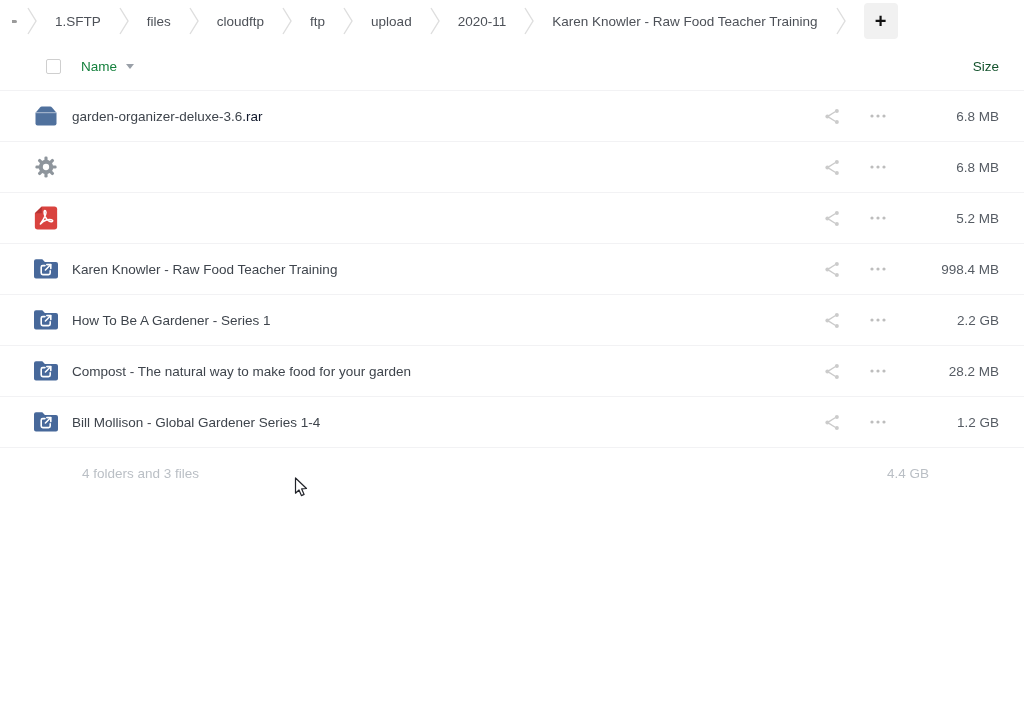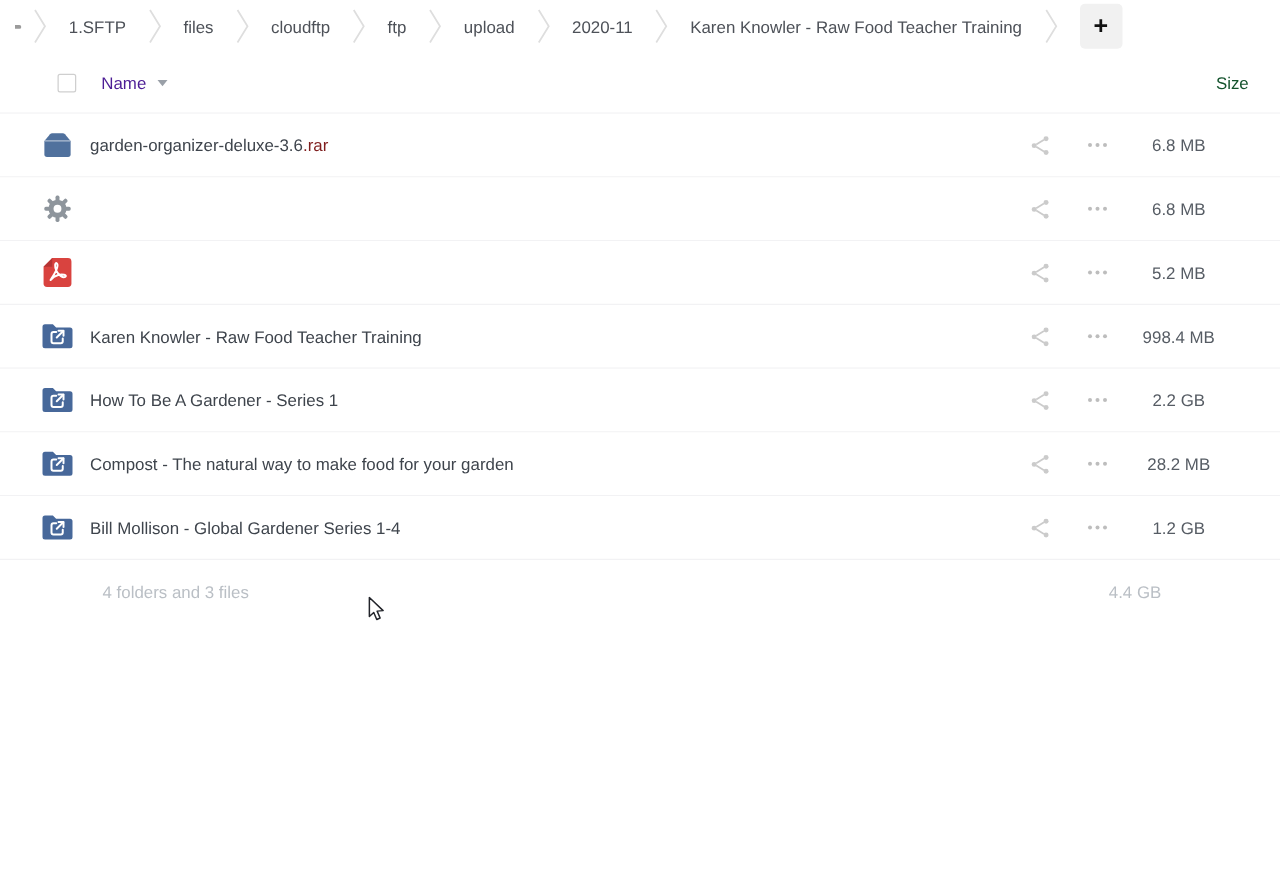--- a/index.html
+++ b/index.html
@@ -16,39 +16,39 @@
   .crumb { flex:0 0 auto; font-size:13.5px; color:#4d5158; padding:0 14px; cursor:pointer; }
   .add-btn { flex:0 0 auto; width:34px; height:36px; margin-left:14px; background:#f1f1f1;
     border:none; border-radius:4px; font-size:20px; font-weight:bold; color:#111;
     line-height:34px; text-align:center; cursor:pointer; }
 
   
   .list-header { display:flex; align-items:center; height:49px; padding:0 25px 0 46px;
     border-bottom:1px solid #f2f2f4; }
   .checkbox { width:15px; height:15px; border:1px solid #cfcfcf; border-radius:2px;
     background:#fff; flex:0 0 auto; }
-  .col-name { margin-left:20px; font-size:13.5px; color:#4c1d95; display:flex;
+  .col-name { margin-left:20px; font-size:13.5px; color:#15803d; display:flex;
     align-items:center; cursor:pointer; }
   .sort-caret { width:0; height:0; border-left:4.5px solid transparent;
     border-right:4.5px solid transparent; border-top:5px solid #9aa0a8; margin-left:9px; }
   .col-size { margin-left:auto; font-size:13.5px; color:#14532d; }
 
   
   .file-row { display:flex; align-items:center; height:51px; padding:0 25px 0 32px;
     border-bottom:1px solid #f2f2f4; background:#fff; }
   .file-icon { width:28px; height:28px; flex:0 0 auto; display:flex;
     align-items:center; justify-content:center; }
   .file-name { margin-left:12px; font-size:13.5px; color:#3e444c; cursor:pointer;
     overflow:hidden; text-overflow:ellipsis; white-space:nowrap; }
-  .file-ext { color:#7f1d1d; }
+  .file-ext { color:#0f172a; }
   .row-right { margin-left:auto; display:flex; align-items:center; flex:0 0 auto; }
   .share-btn, .more-btn { background:none; border:none; cursor:pointer; padding:0;
     display:flex; align-items:center; }
   .share-btn { margin-right:27px; }
-  .file-size { min-width:112px; text-align:center; font-size:13.5px; color:#565c64; }
+  .file-size { min-width:112px; text-align:right; font-size:13.5px; color:#565c64; }
 
   
   .summary-row { display:flex; align-items:center; height:51px; padding:0 25px 0 82px;
     font-size:13.5px; color:#babfc5; }
   .summary-size { margin-left:auto; min-width:112px; }
 
   
   .cursor { position:absolute; left:294px; top:477px; pointer-events:none; z-index:10; }
 </style>
 </head>

